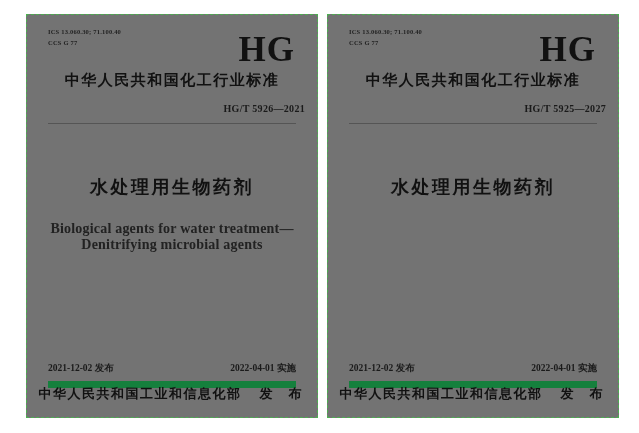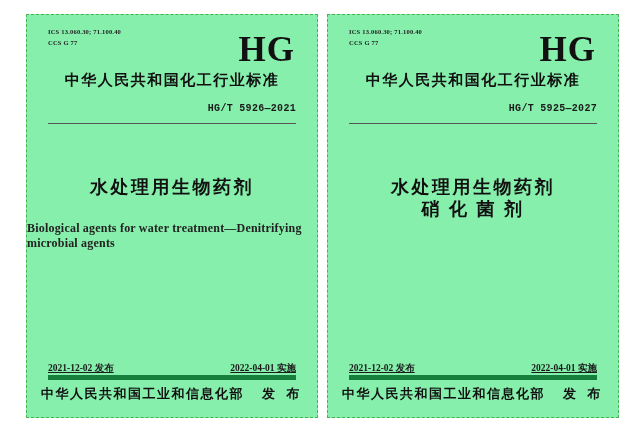--- a/index.html
+++ b/index.html
@@ -9,21 +9,21 @@
     position:relative;
     overflow:hidden;
     font-family:"Liberation Serif","DejaVu Serif",serif;
     color:#1a1a1a;
   }
   .doc{
     position:absolute;
     top:14px;
     width:292px;height:404px;
     border:1.6px dashed #4caf50;
-    background:#86efac;
+    background:#737373;
     box-sizing:border-box;
   }
   .doc.left{left:26px;}
   .doc.right{left:327px;}
   .ics{
     position:absolute;left:21px;top:11px;
     font-size:6.5px;line-height:1.7;
     letter-spacing:0.2px;
     font-weight:bold;
     color:#222;
@@ -37,60 +37,60 @@
   }
   .header-cn{
     position:absolute;left:0;right:0;top:56px;
     text-align:center;
     font-size:15px;font-weight:bold;
     letter-spacing:1.5px;
     white-space:nowrap;
     color:#111;
   }
   .std-no{
-    position:absolute;right:21px;top:88px;
+    position:absolute;right:12px;top:88px;
     font-size:10px;font-weight:bold;
     letter-spacing:0.3px;
-    font-family:Liberation Mono, monospace;
   }
   .header-rule{
     position:absolute;left:21px;right:21px;top:108px;
     border-top:1px solid #555;
     height:0;
   }
   .title-cn{
     position:absolute;left:0;right:0;top:161px;
     text-align:center;
     font-size:18px;font-weight:bold;
     letter-spacing:2.5px;
     line-height:22px;
     color:#111;
   }
   .title-en{
     position:absolute;left:0;right:0;top:206px;
-    font-size:12px;font-weight:bold;
+    text-align:center;
+    font-size:14px;font-weight:bold;
     letter-spacing:0.2px;
     color:#222;
   }
   .date-row{
     position:absolute;left:21px;right:21px;top:347px;
     display:flex;justify-content:space-between;
     font-size:9.5px;font-weight:bold;
-    border-bottom:5px solid #15803d;
-    text-decoration:underline;
+    padding-bottom:6px;
+    border-bottom:7px solid #15803d;
   }
   .publisher{
     position:absolute;left:0;right:0;top:370px;
     text-align:center;
     font-size:13px;font-weight:bold;
     letter-spacing:1.5px;
     white-space:nowrap;
     color:#111;
   }
-  .pub-word{margin-left:18px;letter-spacing:4px;}
+  .pub-word{margin-left:18px;letter-spacing:4px;font-family:Liberation Mono, monospace;}
 </style>
 </head>
 <body>
 
 <div class="doc left" style="border-color: rgb(76, 175, 80);">
   <div class="ics">
     <div>ICS 13.060.30; 71.100.40</div>
     <div>CCS G 77</div>
   </div>
   <div class="logo">HG</div>
@@ -114,21 +114,20 @@
   <div class="ics">
     <div>ICS 13.060.30; 71.100.40</div>
     <div>CCS G 77</div>
   </div>
   <div class="logo">HG</div>
   <div class="header-cn">中华人民共和国化工行业标准</div>
   <div class="std-no">HG/T 5925—2027</div>
   <div class="header-rule"></div>
   <div class="title-cn">
     <div>水处理用生物药剂</div>
-    <div>硝 化 菌 剂</div>
   </div>
   <div class="date-row">
     <span>2021-12-02 发布</span>
     <span>2022-04-01 实施</span>
   </div>
   <div class="publisher">
     <span>中华人民共和国工业和信息化部</span><span class="pub-word">发 布</span>
   </div>
 </div>
 

